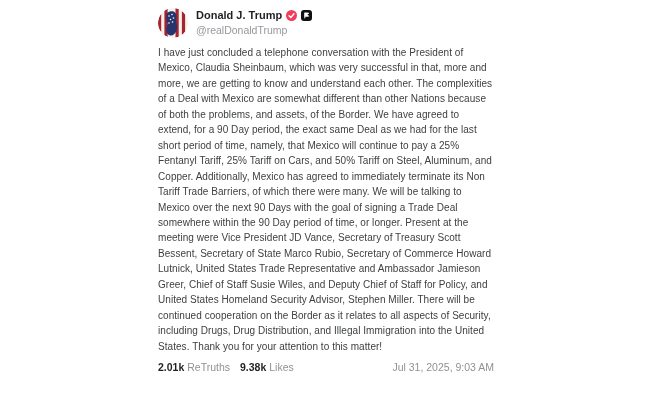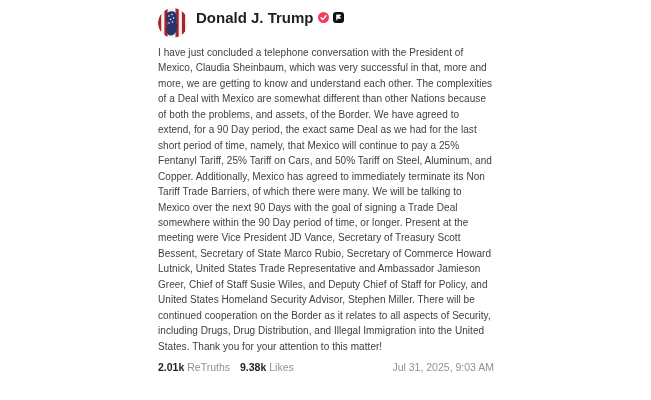--- a/index.html
+++ b/index.html
@@ -28,21 +28,21 @@
     cursor: pointer;
   }
   .avatar svg { display: block; }
   .id-block { padding-top: 1px; }
   .name-row {
     display: flex;
     align-items: center;
     gap: 4px;
   }
   .display-name {
-    font-size: 15px;
+    font-size: 11px;
     font-weight: bold;
     color: #1f2023;
     cursor: pointer;
   }
   .badge {
     display: inline-flex;
     align-items: center;
     justify-content: center;
     width: 11px; height: 11px;
   }
@@ -122,20 +122,21 @@
           <svg width="7" height="7" viewBox="0 0 10 10">
               <path d="M1.5 5.5 L4 8 L8.5 2.5" stroke="#ffffff" stroke-width="2" fill="none" stroke-linecap="round" stroke-linejoin="round"></path>
             </svg>
         </span>
         <span class="badge black">
           <svg width="7" height="7" viewBox="0 0 10 10">
               <path d="M2.5 1 L2.5 9 M2.5 1.5 L8 1.5 L6 3.8 L8 6 L2.5 6" stroke="#ffffff" stroke-width="1.4" fill="#ffffff" stroke-linejoin="round"></path>
             </svg>
         </span>
       </div>
+      <div class="handle">@realDonaldTrump</div>
     </div>
   </div>
 
   <div class="post-body">I have just concluded a telephone conversation with the President of Mexico, Claudia Sheinbaum, which was very successful in that, more and more, we are getting to know and understand each other. The complexities of a Deal with Mexico are somewhat different than other Nations because of both the problems, and assets, of the Border. We have agreed to extend, for a 90 Day period, the exact same Deal as we had for the last short period of time, namely, that Mexico will continue to pay a 25% Fentanyl Tariff, 25% Tariff on Cars, and 50% Tariff on Steel, Aluminum, and Copper. Additionally, Mexico has agreed to immediately terminate its Non Tariff Trade Barriers, of which there were many. We will be talking to Mexico over the next 90 Days with the goal of signing a Trade Deal somewhere within the 90 Day period of time, or longer. Present at the meeting were Vice President JD Vance, Secretary of Treasury Scott Bessent, Secretary of State Marco Rubio, Secretary of Commerce Howard Lutnick, United States Trade Representative and Ambassador Jamieson Greer, Chief of Staff Susie Wiles, and Deputy Chief of Staff for Policy, and United States Homeland Security Advisor, Stephen Miller. There will be continued cooperation on the Border as it relates to all aspects of Security, including Drugs, Drug Distribution, and Illegal Immigration into the United States. Thank you for your attention to this matter!</div>
 
   <div class="post-footer">
     <div class="stats">
       <span class="stat"><b>2.01k</b> <span>ReTruths</span></span>
       <span class="stat"><b>9.38k</b> <span>Likes</span></span>
     </div>

